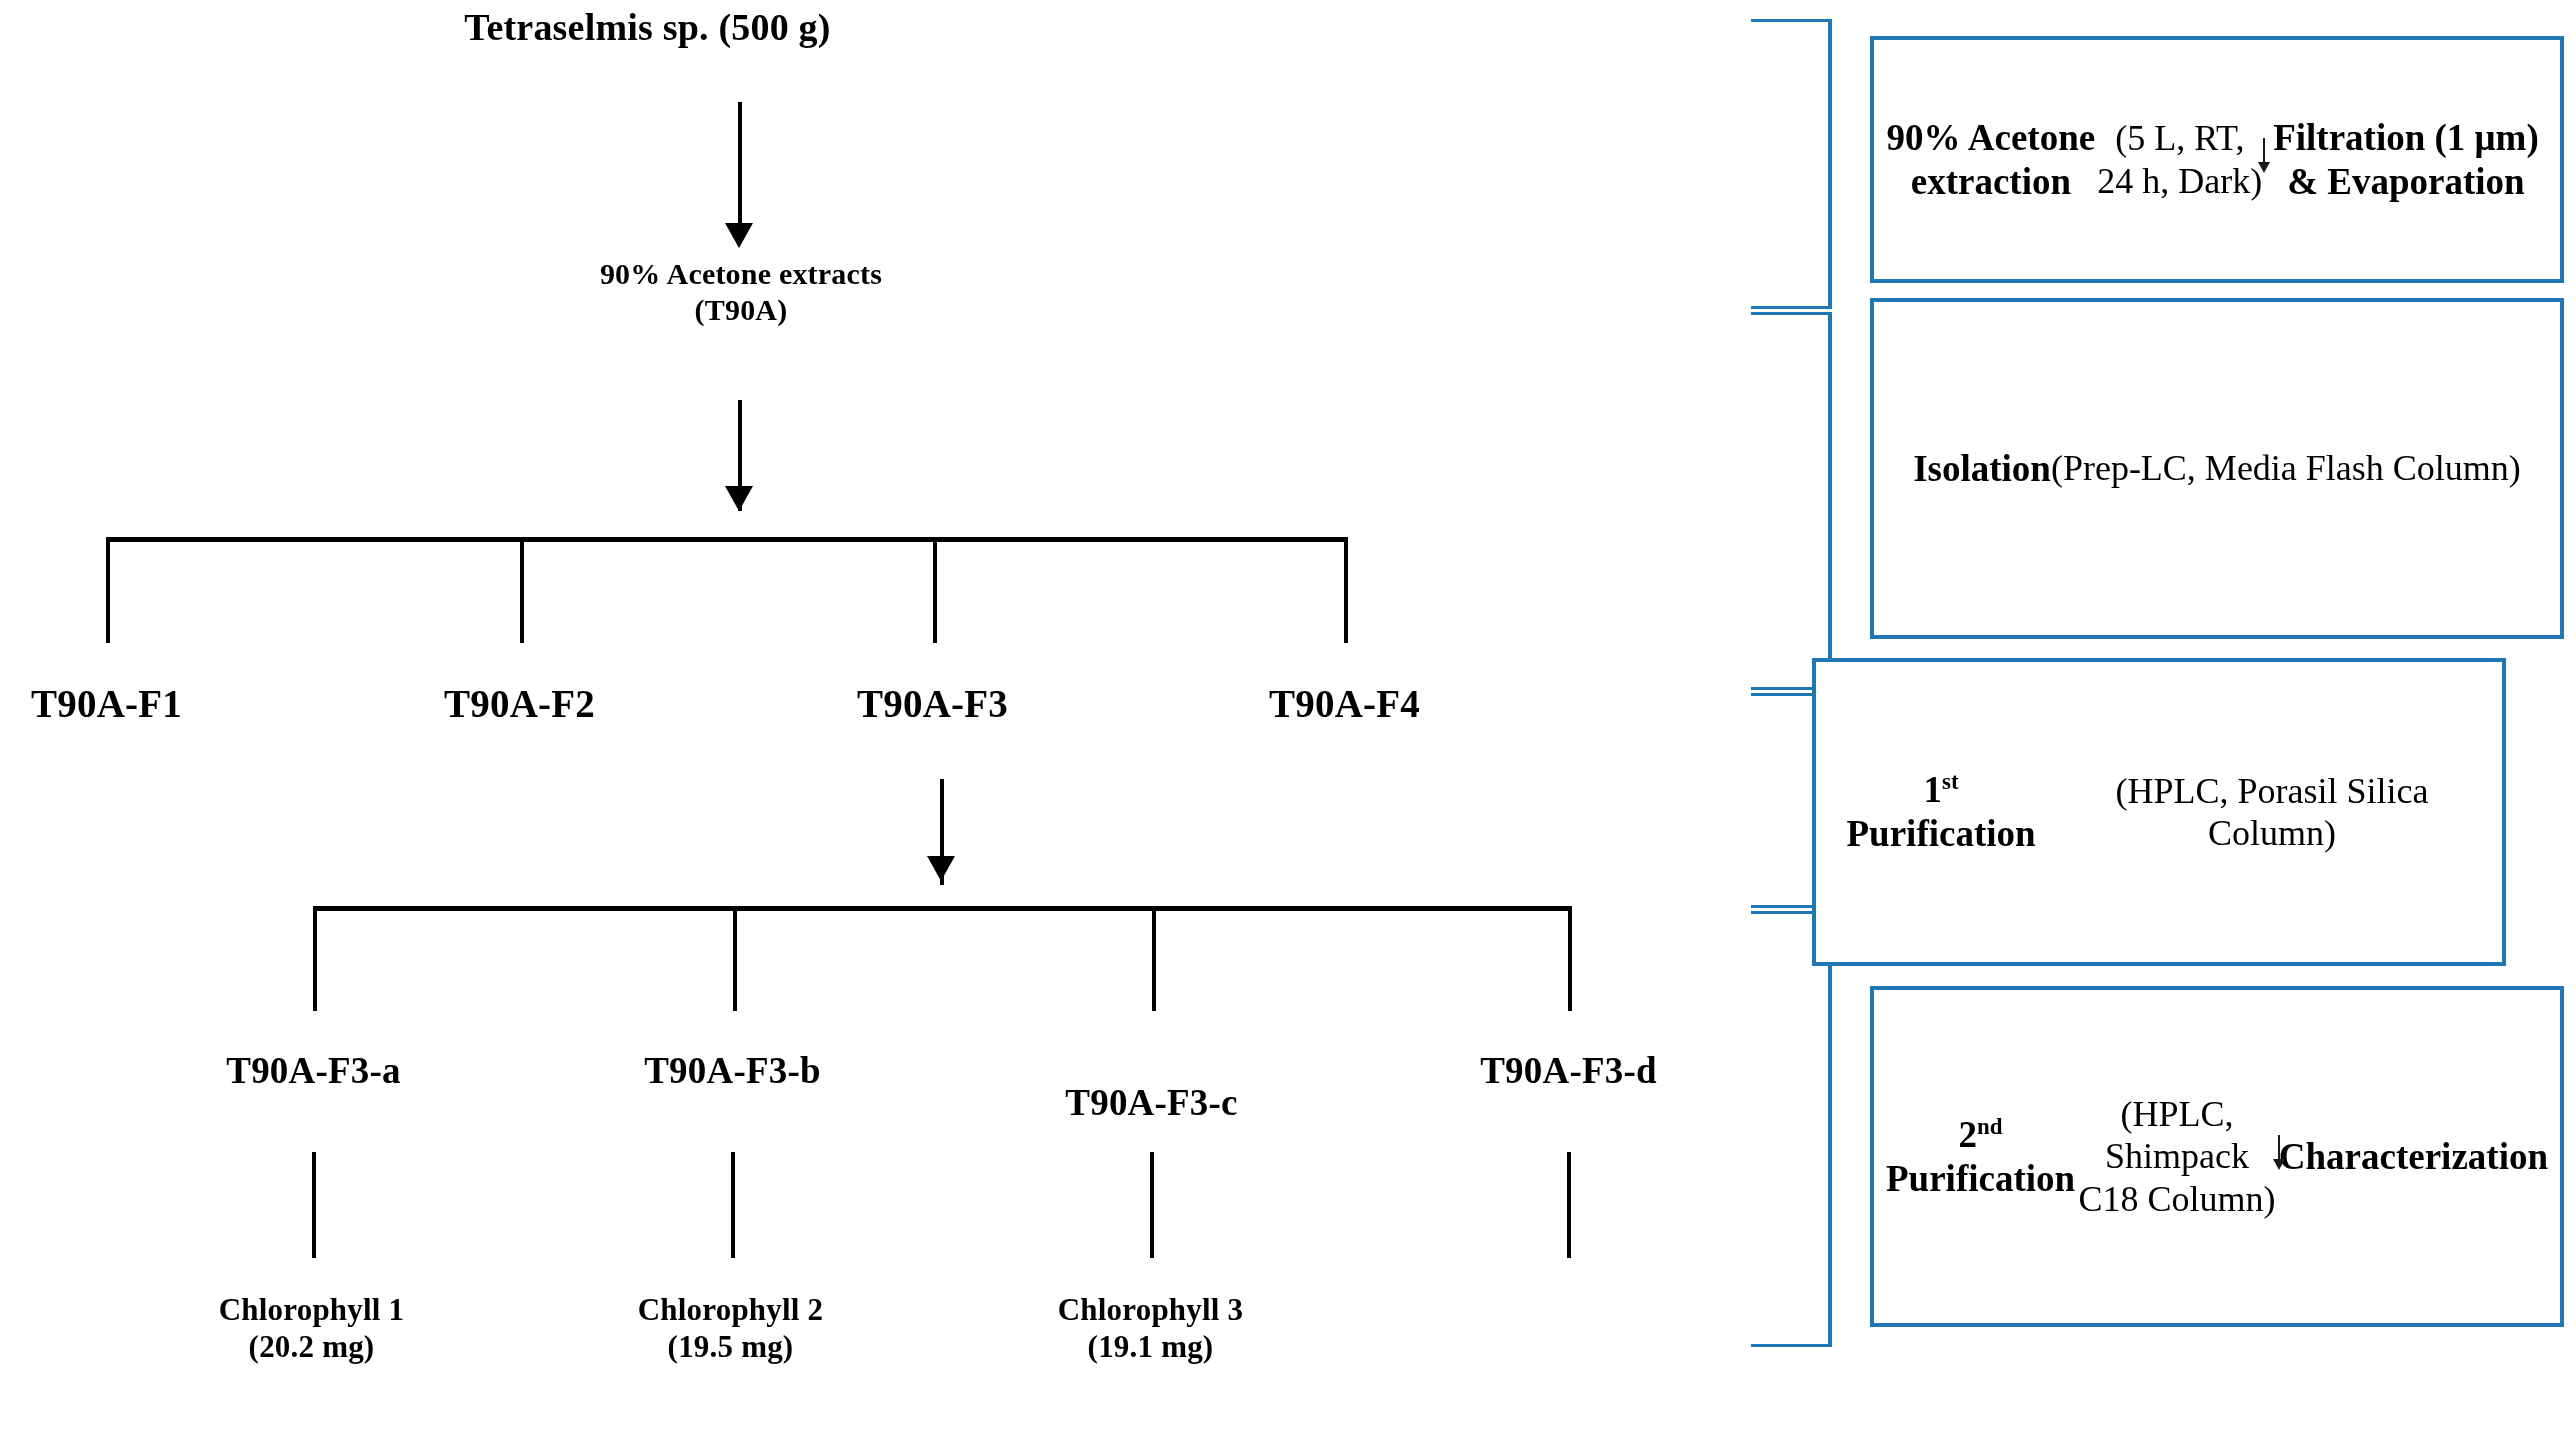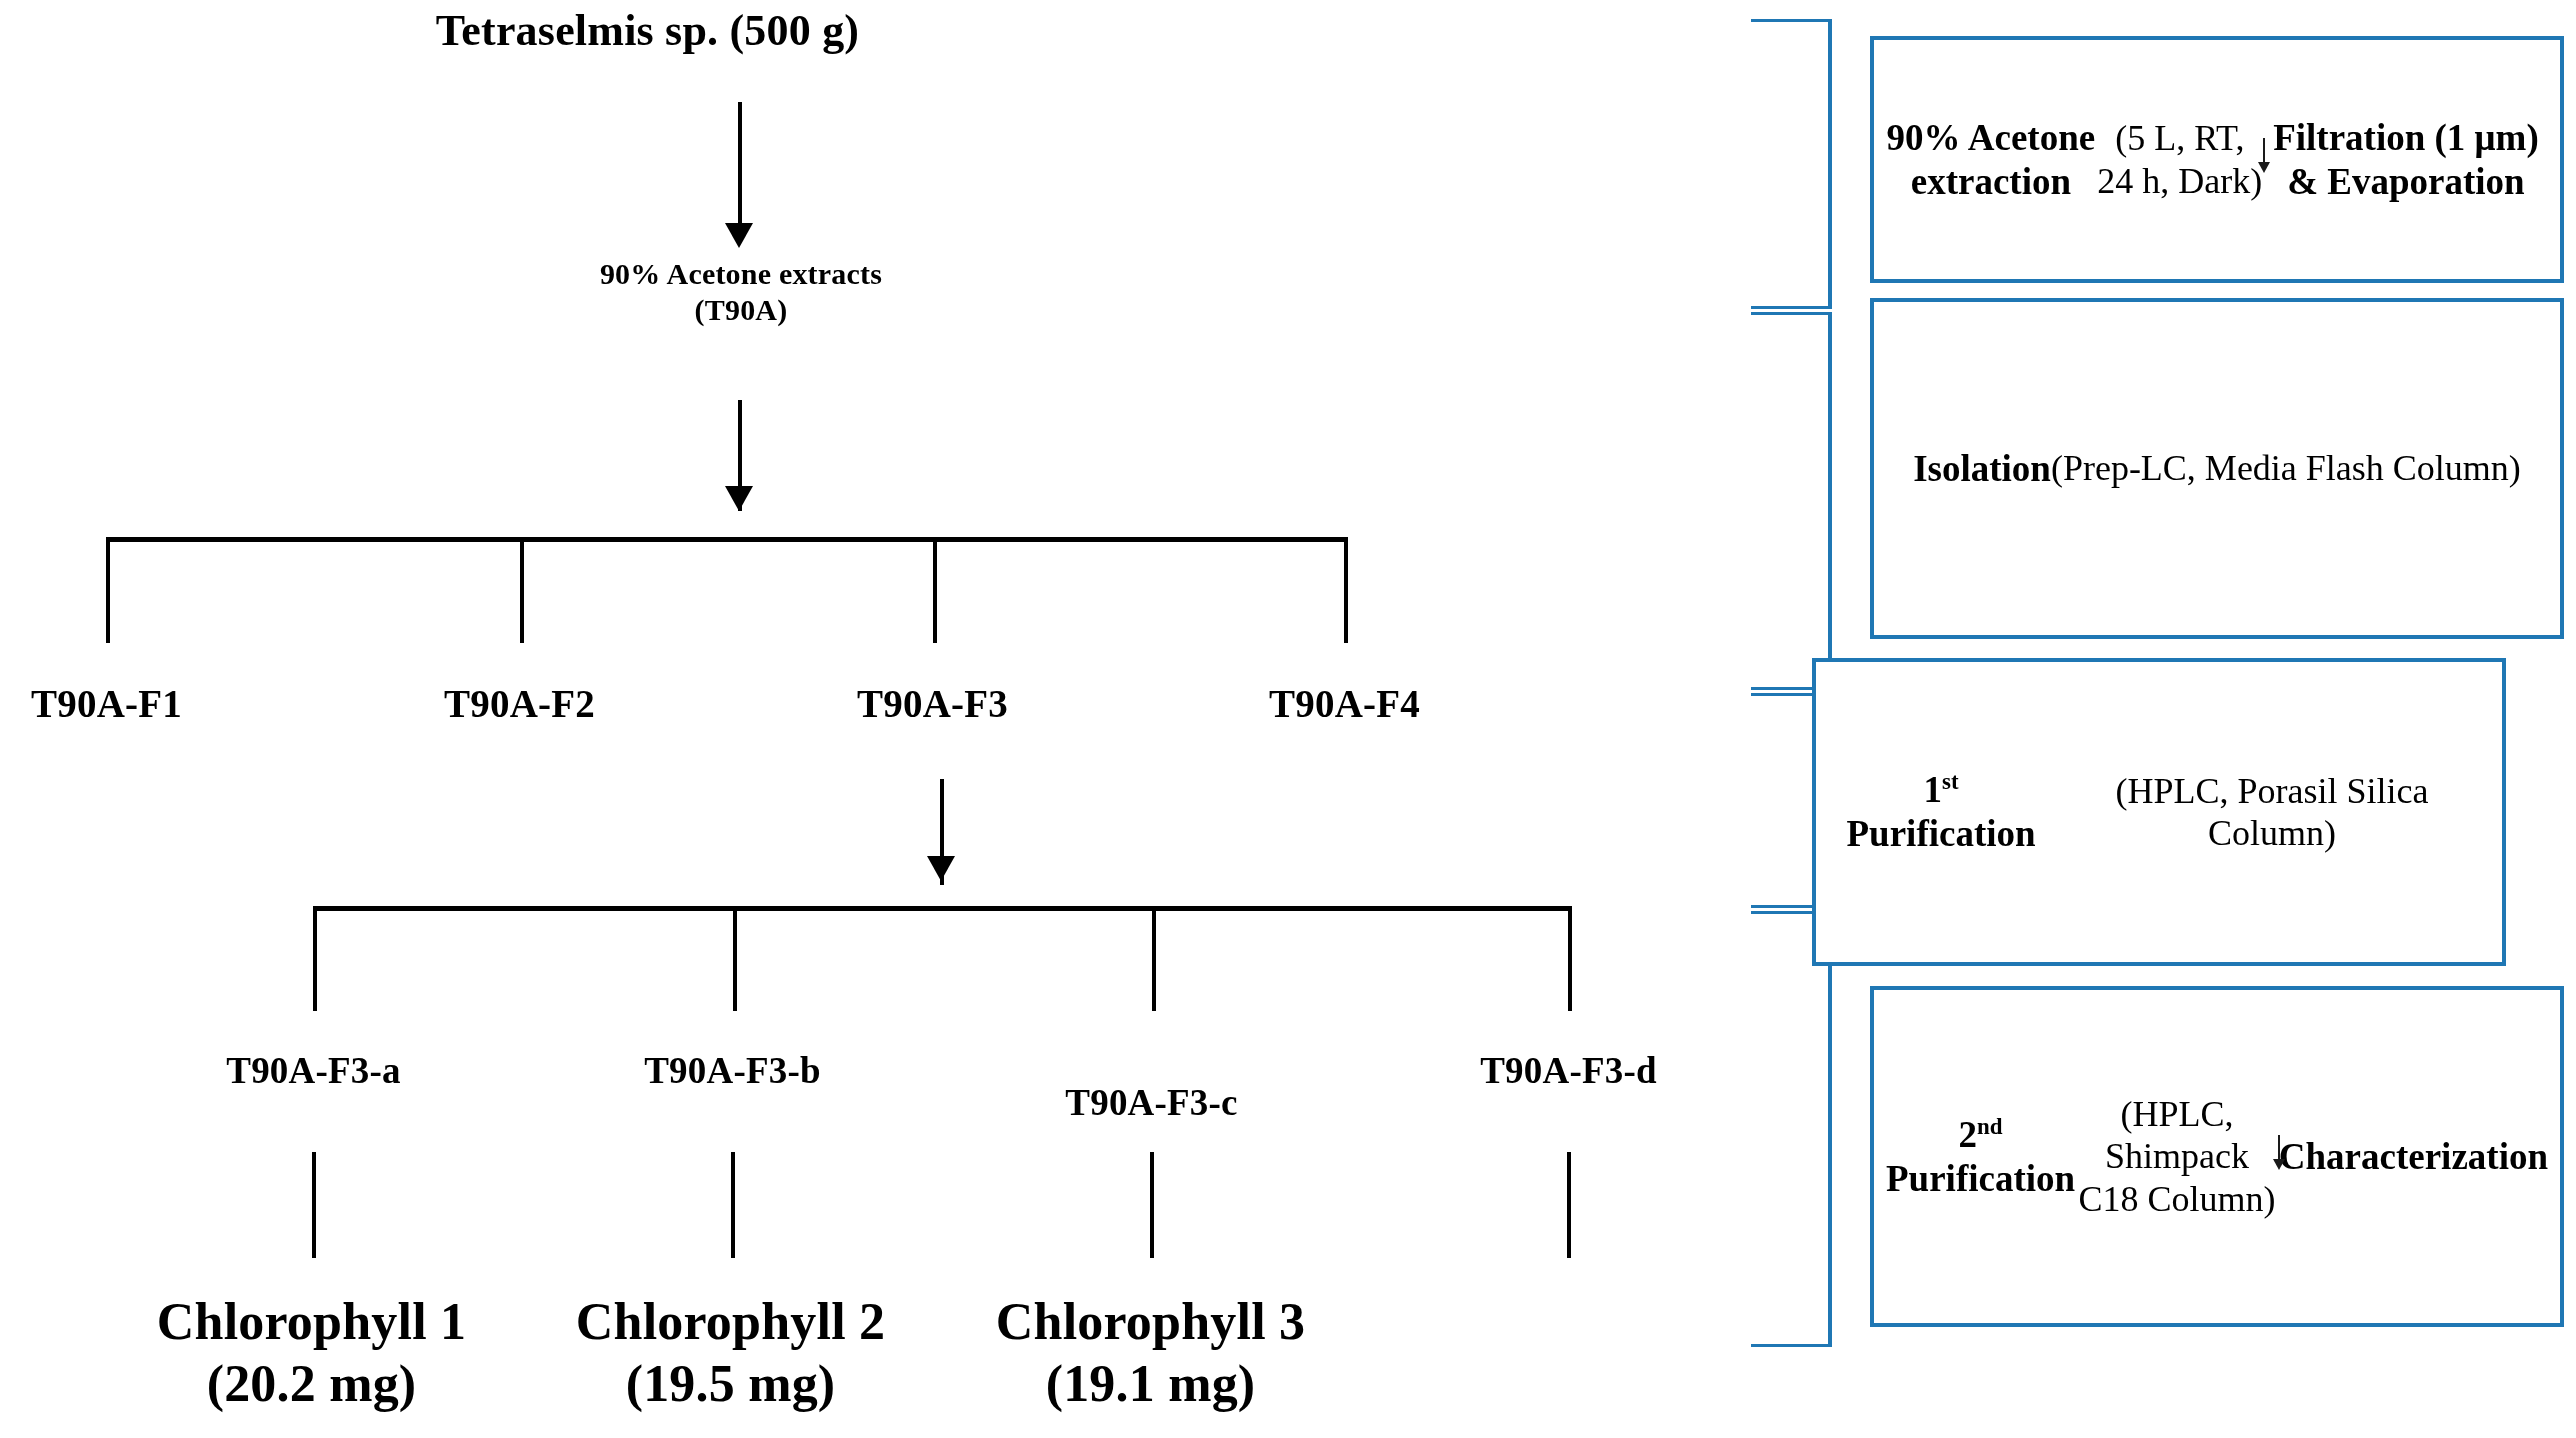--- a/index.html
+++ b/index.html
@@ -16,25 +16,25 @@
     position:absolute;
     text-align:center;
     font-weight:bold;
     line-height:1.20;
     white-space:nowrap;
     letter-spacing:0.2px;
   }
   .node .l2{display:block;}
 
   
-  .t-title   {font-size:44px;}
+  .t-title   {font-size:38px;}
   .t-extract {font-size:30px;}
   .t-frac    {font-size:39px;}
   .t-sub     {font-size:37px;}
-  .t-chl     {font-size:52px;}
+  .t-chl     {font-size:31px;}
 
   
   .vline{position:absolute;background:#000;width:4.3px;}
   .hline{position:absolute;background:#000;height:5.1px;}
 
   
   .arrowhead{
     position:absolute;
     width:0;height:0;
     border-left:14.5px solid transparent;

